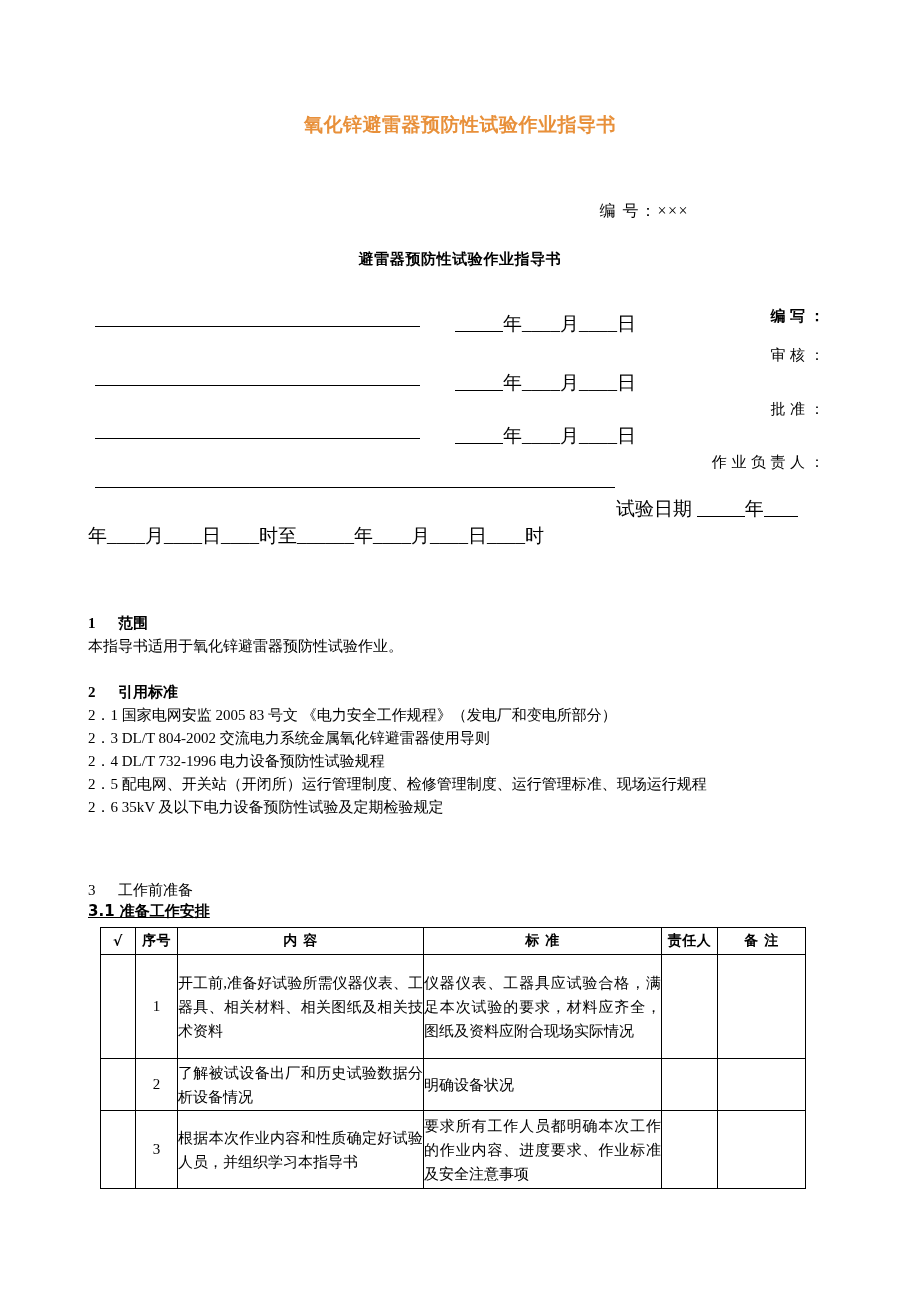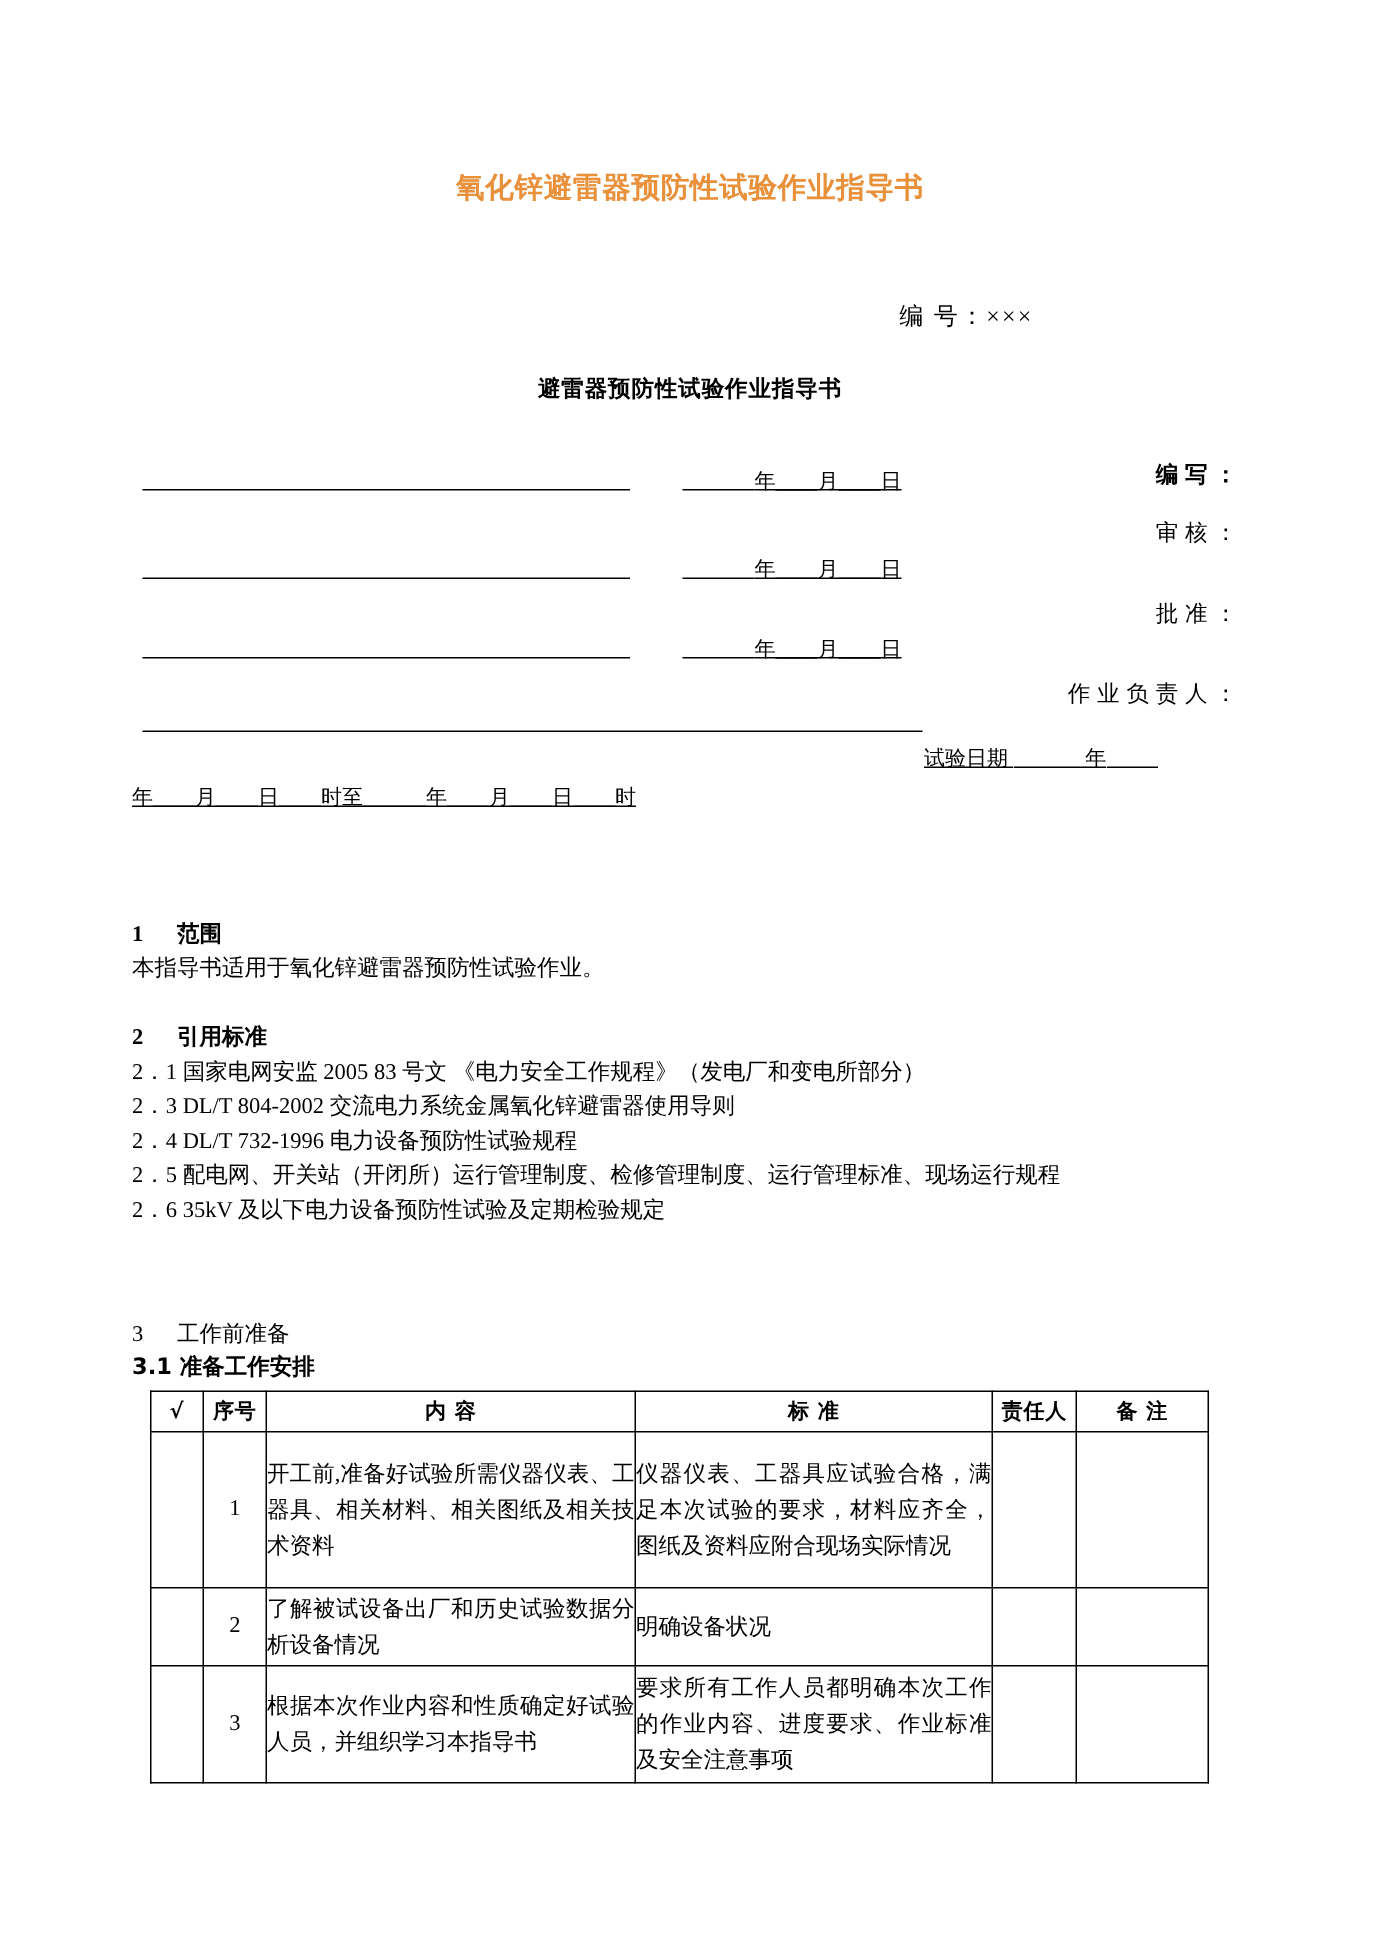--- a/index.html
+++ b/index.html
@@ -74,23 +74,22 @@
     white-space: nowrap;
     letter-spacing: 0.4px;
   }
   .sig-rule {
     position: absolute;
     border-bottom: 1px solid #000;
     height: 0;
   }
   .sig-date {
     position: absolute;
-    font-size: 14px;
-    white-space: nowrap;
-    text-decoration: underline;
+    font-size: 19px;
+    white-space: nowrap;
   }
   .ul-s { display: inline-block; border-bottom: 1px solid #000; width: 48px; height: 15px; vertical-align: -2px; }
   .ul-m { display: inline-block; border-bottom: 1px solid #000; width: 34px; height: 15px; vertical-align: -2px; }
 
   
   .body-wrap {
     position: absolute;
     left: 88px;
     top: 612px;
     width: 760px;
@@ -115,20 +114,21 @@
   }
   .sec3 .num { display: inline-block; min-width: 30px; }
   .sec31 {
     position: absolute;
     left: 88px;
     top: 902px;
     font-size: 15px;
     font-family: "DejaVu Sans", "Liberation Sans", sans-serif;
     font-weight: bold;
     white-space: nowrap;
+    text-decoration: underline;
   }
 
   
   table.prep-table {
     position: absolute;
     left: 100px;
     top: 927px;
     width: 705px;
     border-collapse: collapse;
     table-layout: fixed;

